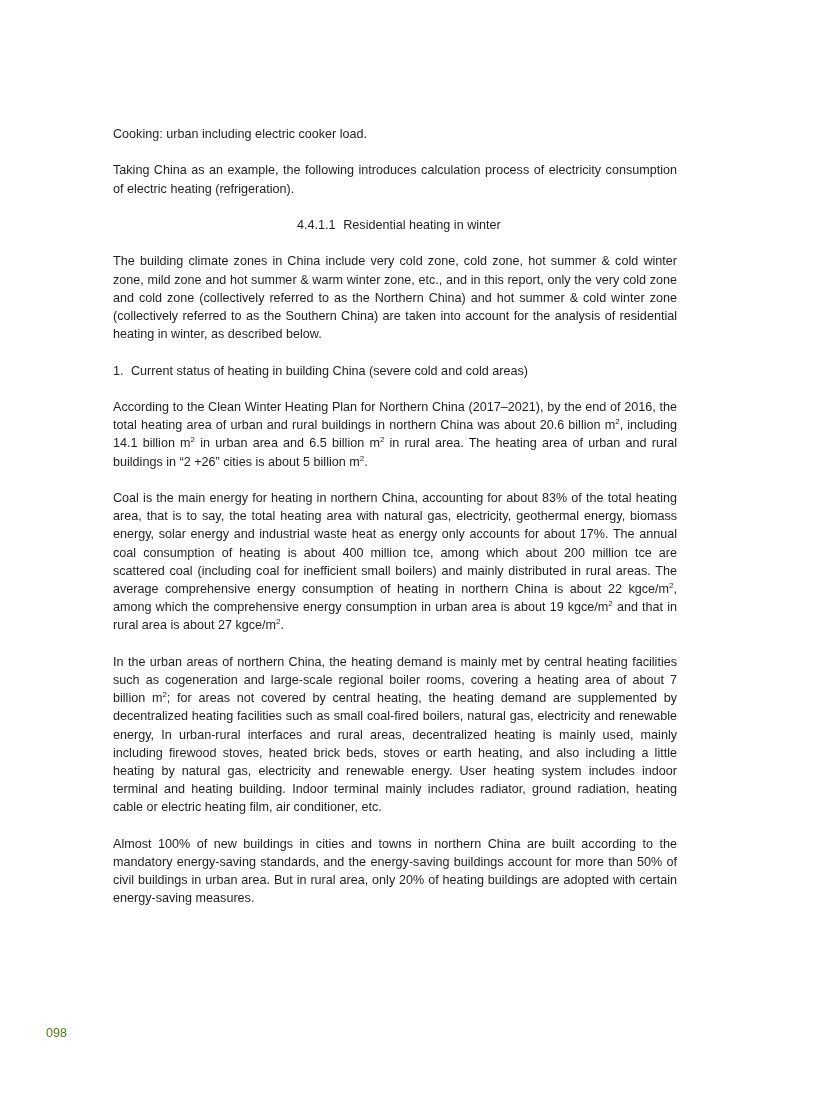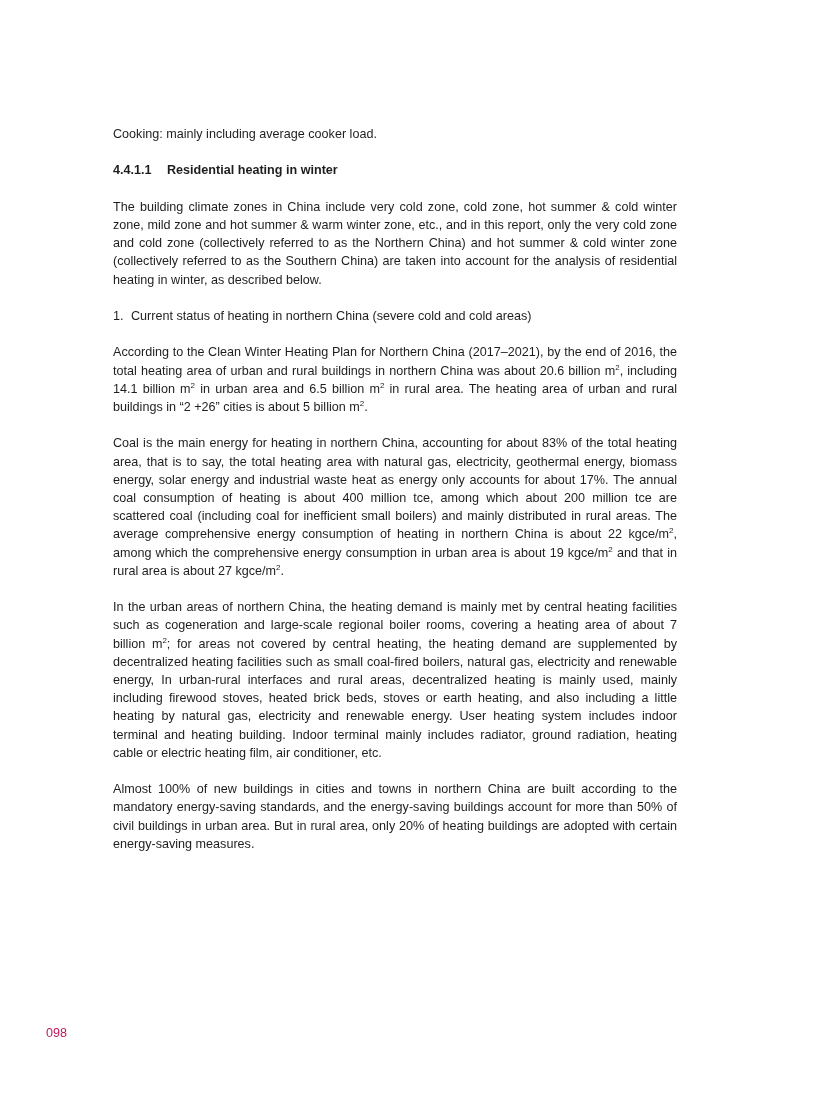--- a/index.html
+++ b/index.html
@@ -22,21 +22,22 @@
       width: 564px;
       font-size: 12.6px;
       line-height: 18.2px;
     }
     .para {
       margin: 0 0 18.2px 0;
       text-align: justify;
     }
     .heading {
       margin: 0 0 18.2px 0;
-      font-weight: bold;
+      font-weight: normal;
+      text-align: center;
     }
     .heading .num {
       display: inline-block;
       width: 54px;
     }
     .list-heading {
       margin: 0 0 18.2px 0;
     }
     .list-heading .num {
       display: inline-block;
@@ -45,38 +46,39 @@
     sup {
       font-size: 8px;
       line-height: 0;
       vertical-align: 5px;
     }
     .page-number {
       position: absolute;
       left: 46px;
       top: 1026px;
       font-size: 12.6px;
-      color: #be185d;
+      color: #4d7c0f;
     }
   </style>
 </head>
 <body>
 
 <div class="page-content">
-  <p class="para">Cooking: mainly including average cooker load.</p>
+  <p class="para">Cooking: urban including electric cooker load.</p>
 
+  <p class="para">Taking China as an example, the following introduces calculation process of electricity consumption of electric heating (refrigeration).</p>
 
   <div class="heading">
     <span class="num">4.4.1.1</span><span>Residential heating in winter</span>
   </div>
 
   <p class="para">The building climate zones in China include very cold zone, cold zone, hot summer &amp; cold winter zone, mild zone and hot summer &amp; warm winter zone, etc., and in this report, only the very cold zone and cold zone (collectively referred to as the Northern China) and hot summer &amp; cold winter zone (collectively referred to as the Southern China) are taken into account for the analysis of residential heating in winter, as described below.</p>
 
   <div class="list-heading">
-    <span class="num">1.</span><span>Current status of heating in northern China (severe cold and cold areas)</span>
+    <span class="num">1.</span><span>Current status of heating in building China (severe cold and cold areas)</span>
   </div>
 
   <p class="para"><span>According to the Clean Winter Heating Plan for Northern China (2017–2021), by the end of 2016, the total heating area of urban and rural buildings in northern China was about 20.6 billion m</span><sup>2</sup><span>, including 14.1 billion m</span><sup>2</sup><span> in urban area and 6.5 billion m</span><sup>2</sup><span> in rural area. The heating area of urban and rural buildings in “2 +26” cities is about 5 billion m</span><sup>2</sup><span>.</span></p>
 
   <p class="para"><span>Coal is the main energy for heating in northern China, accounting for about 83% of the total heating area, that is to say, the total heating area with natural gas, electricity, geothermal energy, biomass energy, solar energy and industrial waste heat as energy only accounts for about 17%. The annual coal consumption of heating is about 400 million tce, among which about 200 million tce are scattered coal (including coal for inefficient small boilers) and mainly distributed in rural areas. The average comprehensive energy consumption of heating in northern China is about 22 kgce/m</span><sup>2</sup><span>, among which the comprehensive energy consumption in urban area is about 19 kgce/m</span><sup>2</sup><span> and that in rural area is about 27 kgce/m</span><sup>2</sup><span>.</span></p>
 
   <p class="para"><span>In the urban areas of northern China, the heating demand is mainly met by central heating facilities such as cogeneration and large-scale regional boiler rooms, covering a heating area of about 7 billion m</span><sup>2</sup><span>; for areas not covered by central heating, the heating demand are supplemented by decentralized heating facilities such as small coal-fired boilers, natural gas, electricity and renewable energy, In urban-rural interfaces and rural areas, decentralized heating is mainly used, mainly including firewood stoves, heated brick beds, stoves or earth heating, and also including a little heating by natural gas, electricity and renewable energy. User heating system includes indoor terminal and heating building. Indoor terminal mainly includes radiator, ground radiation, heating cable or electric heating film, air conditioner, etc.</span></p>
 
   <p class="para">Almost 100% of new buildings in cities and towns in northern China are built according to the mandatory energy-saving standards, and the energy-saving buildings account for more than 50% of civil buildings in urban area. But in rural area, only 20% of heating buildings are adopted with certain energy-saving measures.</p>
 

